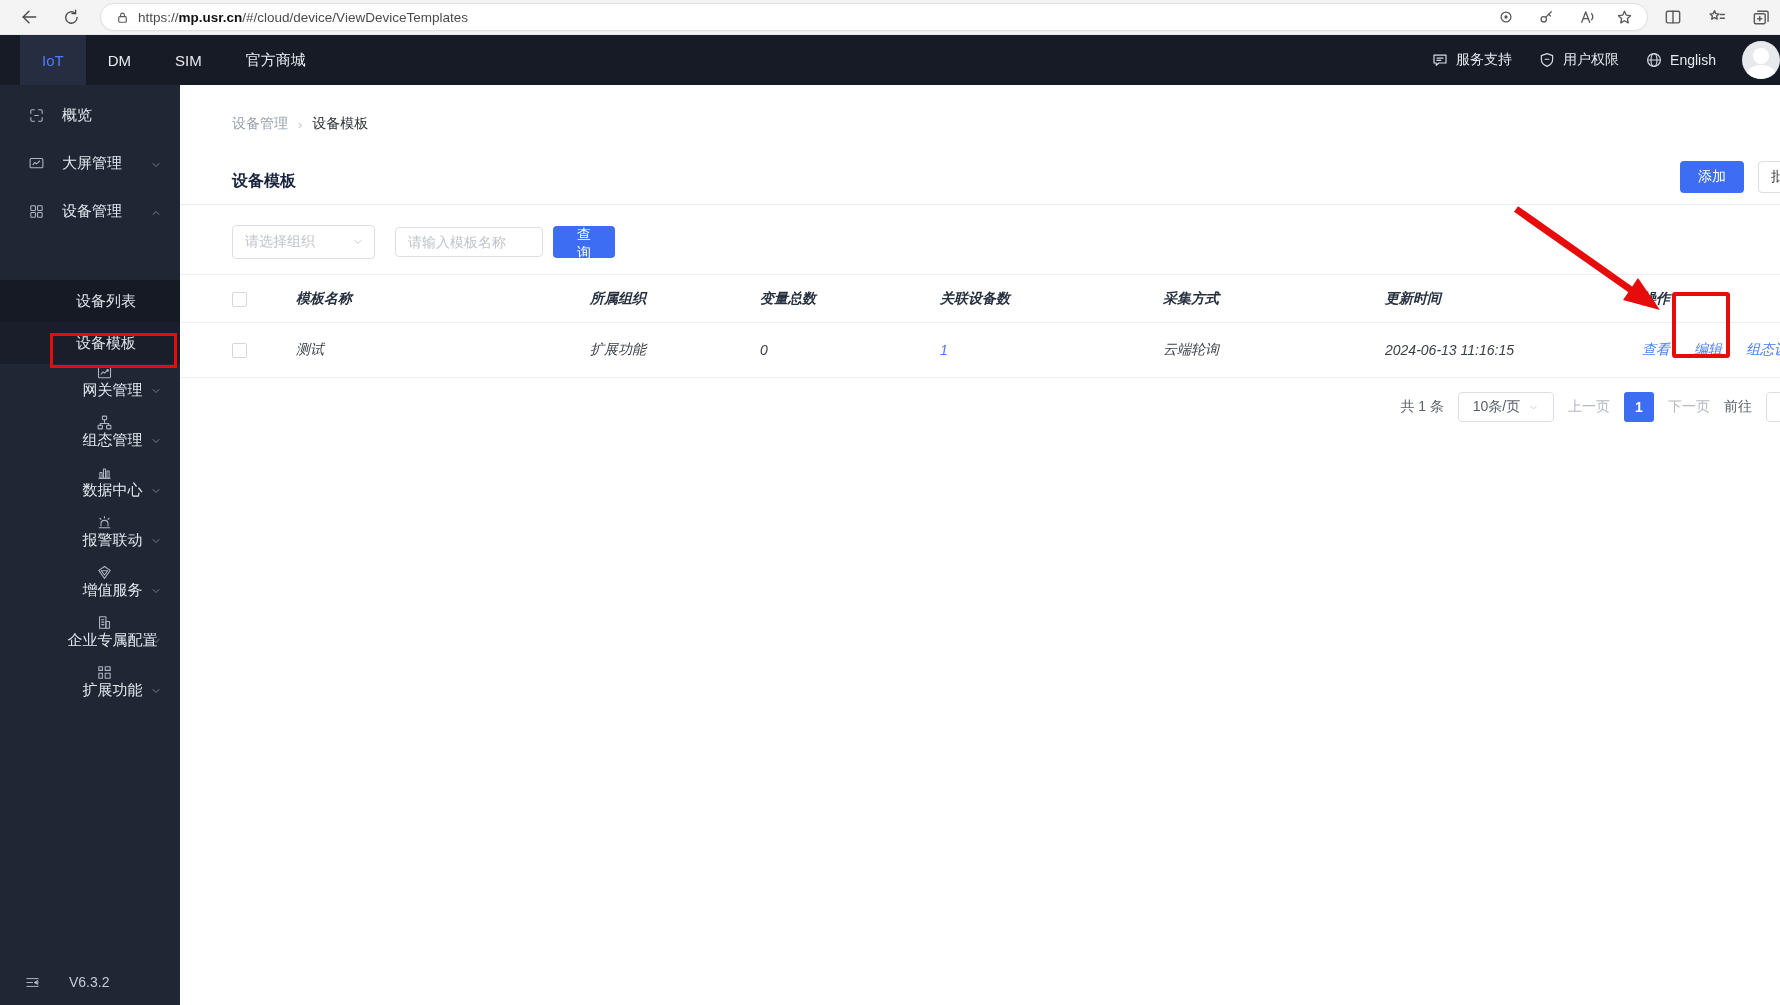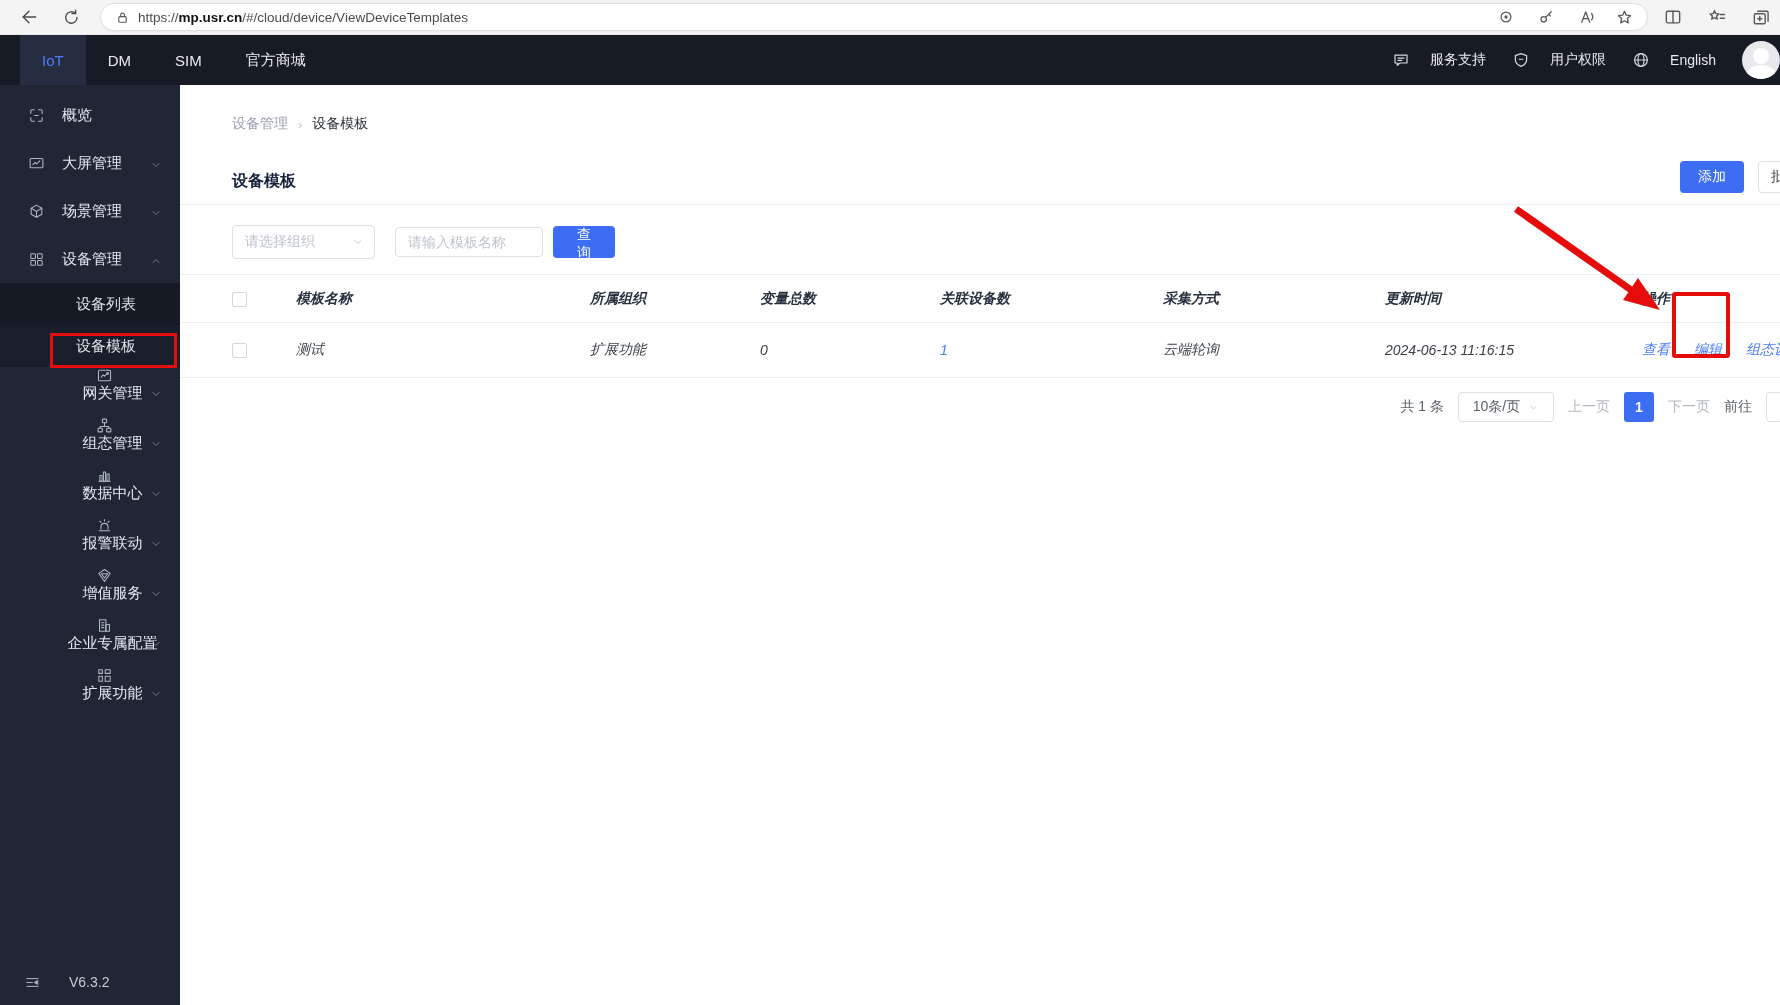--- a/index.html
+++ b/index.html
@@ -24,39 +24,39 @@
   .topnav { height:50px; background:#161b26; display:flex; align-items:stretch; color:#fff; }
   .logo-zone { width:180px; flex:0 0 auto; display:flex; align-items:center; padding-left:12px; }
   .logo-mark { width:34px; height:34px; flex:0 0 auto; }
   .logo-txt { margin-left:6px; text-align:center; }
   .logo-title { font-size:18px; font-weight:700; letter-spacing:1px; line-height:20px; }
   .logo-sub { font-size:11px; color:#cfd3dc; line-height:12px; }
   .nav-tabs { display:flex; align-items:stretch; margin-left:20px; }
   .nav-tab { padding:0 22px; display:flex; align-items:center; font-size:15px; color:#e8eaf0; cursor:pointer; }
   .nav-tab.active { background:#262d40; color:#4d7bff; }
   .topnav-right { margin-left:auto; display:flex; align-items:center; gap:26px; padding-right:6px; }
-  .tn-item { display:flex; align-items:center; gap:20px; font-size:14px; color:#e8eaf0; cursor:pointer; }
+  .tn-item { display:flex; align-items:center; gap:7px; font-size:14px; color:#e8eaf0; cursor:pointer; }
   .tn-item svg { stroke:#d6dae2; fill:none; stroke-width:1.6; stroke-linecap:round; stroke-linejoin:round; }
   .avatar { width:38px; height:38px; border-radius:50%; background:#e7e9ec; position:relative; overflow:hidden; flex:0 0 auto; margin-right:-6px; cursor:pointer; }
   .avatar .head { position:absolute; left:11px; top:7px; width:16px; height:16px; border-radius:50%; background:#fff; }
   .avatar .bodyp { position:absolute; left:4px; top:24px; width:30px; height:20px; border-radius:50%; background:#fff; }
 
   
   .page-body { display:flex; height:920px; }
   .sidebar { width:180px; flex:0 0 auto; background:#202634; color:#dfe3ea; position:relative; padding-top:6px; }
   .content { flex:1; background:#fff; position:relative; overflow:hidden; }
 
   
   .side-item { height:48px; display:flex; align-items:center; padding-left:28px; font-size:15px; cursor:pointer; position:relative; }
   .side-item.tall { height:50px;flex-direction:column; }
   .side-item svg.mi { stroke:#aeb6c2; fill:none; stroke-width:1.5; stroke-linecap:round; stroke-linejoin:round; flex:0 0 auto; }
   .side-label { margin-left:17px; color:#e3e7ee; }
   .chev { position:absolute; right:18px; top:50%; margin-top:-6px; }
   .chev svg { stroke:#8a93a6; fill:none; stroke-width:1.6; stroke-linecap:round; stroke-linejoin:round; }
-  .submenu { background:#191e2a; }
+  .submenu { background:#191e2a;margin-top:45px; }
   .sub-item { height:42px; display:flex; align-items:center; padding-left:76px; font-size:15px; color:#dfe3ea; cursor:pointer; }
   .sub-item.current { background:#151a24; }
   .side-footer { position:absolute; bottom:6px; left:0; width:100%; height:34px; display:flex; align-items:center; }
   .side-footer svg { margin-left:24px; stroke:#aeb6c2; fill:#aeb6c2; stroke-width:1.4; stroke-linecap:round; }
   .version { margin-left:28px; font-size:14px; color:#c6cbd4; }
 
   
   .breadcrumb { padding:30px 0 0 52px; font-size:14px; display:flex; align-items:center; gap:10px; }
   .bc-muted { color:#9aa2ae; cursor:pointer; }
   .bc-sep { color:#c0c4cc; font-size:13px; }
@@ -240,30 +240,20 @@
             <rect x="3" y="5" width="18" height="13" rx="1.5"></rect>
             <polyline points="7,13.5 9.8,10.5 12,12.5 16.5,8.5"></polyline>
           </svg>
         <span class="side-label">大屏管理</span>
         <span class="chev"><svg width="12" height="12" viewBox="0 0 24 24">
               <polyline points="6,9 12,15 18,9"></polyline>
             </svg></span>
       </div>
       <div class="side-item">
         <svg class="mi" width="17" height="17" viewBox="0 0 24 24">
-            <path d="M12 3 l7.5 4.3 v8.6 L12 20.2 4.5 15.9 V7.3 z"></path>
-            <path d="M12 11.8 V20 M12 11.8 L19.3 7.5 M12 11.8 L4.7 7.5"></path>
-          </svg>
-        <span class="side-label">场景管理</span>
-        <span class="chev"><svg width="12" height="12" viewBox="0 0 24 24">
-              <polyline points="6,9 12,15 18,9"></polyline>
-            </svg></span>
-      </div>
-      <div class="side-item">
-        <svg class="mi" width="17" height="17" viewBox="0 0 24 24">
             <rect x="4" y="4" width="6.5" height="6.5" rx="1"></rect>
             <rect x="13.5" y="4" width="6.5" height="6.5" rx="1"></rect>
             <rect x="4" y="13.5" width="6.5" height="6.5" rx="1"></rect>
             <rect x="13.5" y="13.5" width="6.5" height="6.5" rx="1"></rect>
           </svg>
         <span class="side-label">设备管理</span>
         <span class="chev"><svg width="12" height="12" viewBox="0 0 24 24">
               <polyline points="6,15 12,9 18,15"></polyline>
             </svg></span>
       </div>

